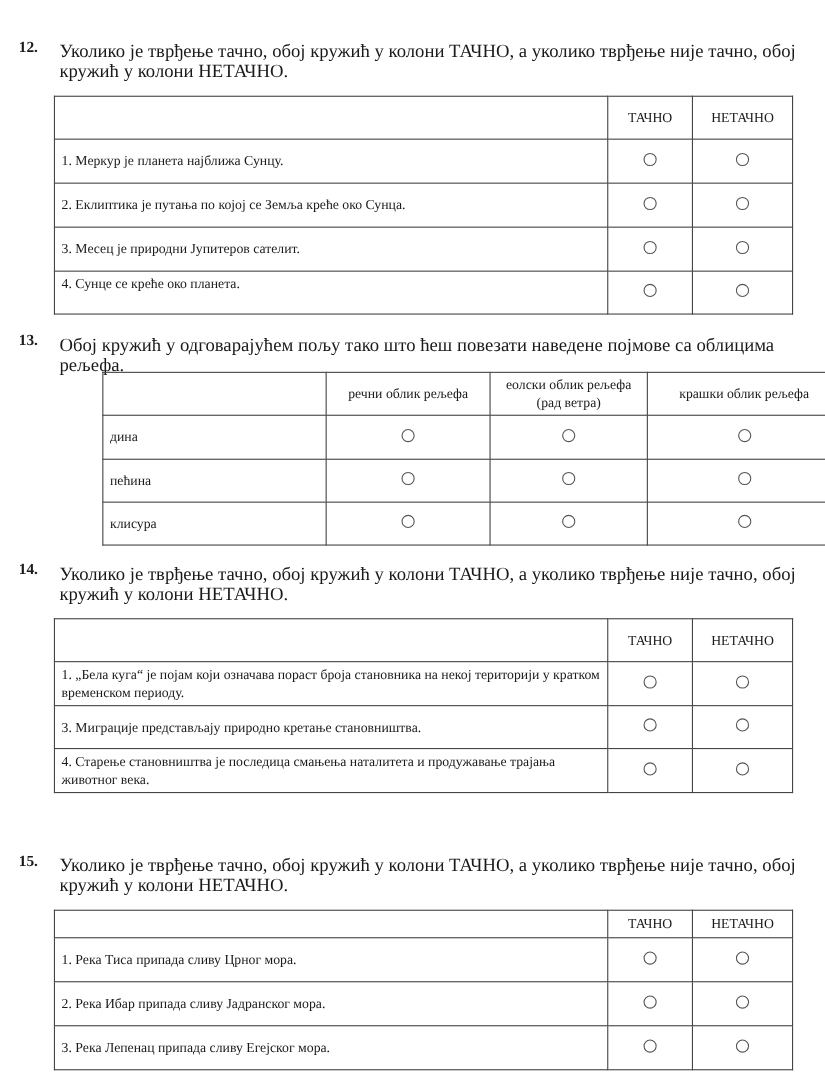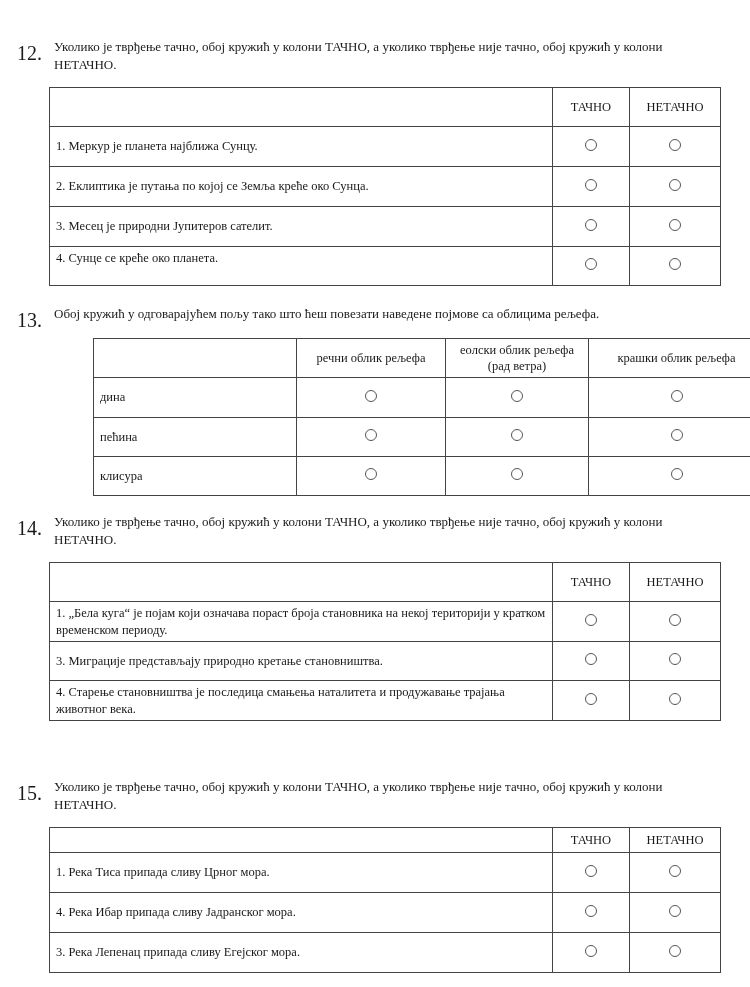--- a/index.html
+++ b/index.html
@@ -1,20 +1,20 @@
 <!DOCTYPE html>
 <html><head>
 <meta charset="utf-8">
 <style>
   html, body { margin:0; padding:0; background:#ffffff; }
   body { width:750px; height:987px; position:relative; overflow:hidden;
          font-family:"Liberation Serif","DejaVu Serif",serif; color:#1a1a1a; }
   .q { position:absolute; left:0; width:750px; }
-  .qnum { position:absolute; left:17px; top:6px; font-weight:normal; font-size:20px; }
-  .qtext { position:absolute; left:54px; top:2px; width:670px; font-size:13px; line-height:18px; }
+  .qnum { position:absolute; left:17px; top:0; font-weight:bold; font-size:14px; }
+  .qtext { position:absolute; left:54px; top:2px; width:670px; font-size:17px; line-height:18px; }
   table { position:absolute; left:49px; border-collapse:collapse; font-size:12.5px; }
   td, th { border:1.5px solid #444; padding:0 6px; font-weight:normal; }
   th { font-size:12.5px; line-height:16px; }
   td.stmt { text-align:left; line-height:17px; }
   td.stmt.top { vertical-align:top; padding-top:3px;margin-left:11px; }
   td.opt { text-align:center; vertical-align:middle; }
   .circle { display:inline-block; width:12px; height:12px; border:1.3px solid #555;
             border-radius:50%; box-sizing:border-box; cursor:pointer; }
 </style>
 </head>
@@ -126,21 +126,21 @@
     <th style="width:490px;"></th>
     <th style="width:64px;">ТАЧНО</th>
     <th>НЕТАЧНО</th>
   </tr>
   <tr style="height:40px;">
     <td class="stmt">1. Река Тиса припада сливу Црног мора.</td>
     <td class="opt"><span class="circle"></span></td>
     <td class="opt"><span class="circle"></span></td>
   </tr>
   <tr style="height:40px;">
-    <td class="stmt">4. Река Ибар припада сливу Јадранског мора.</td>
+    <td class="stmt">2. Река Ибар припада сливу Јадранског мора.</td>
     <td class="opt"><span class="circle"></span></td>
     <td class="opt"><span class="circle"></span></td>
   </tr>
   <tr style="height:40px;">
     <td class="stmt">3. Река Лепенац припада сливу Егејског мора.</td>
     <td class="opt"><span class="circle"></span></td>
     <td class="opt"><span class="circle"></span></td>
   </tr>
 </tbody>
   </table>

